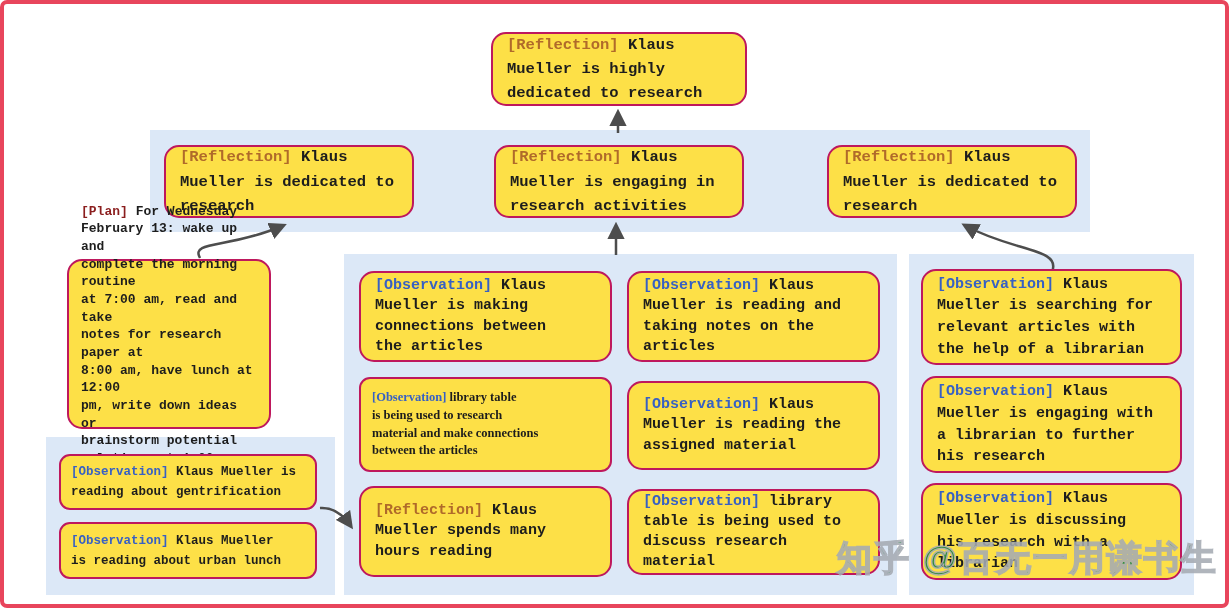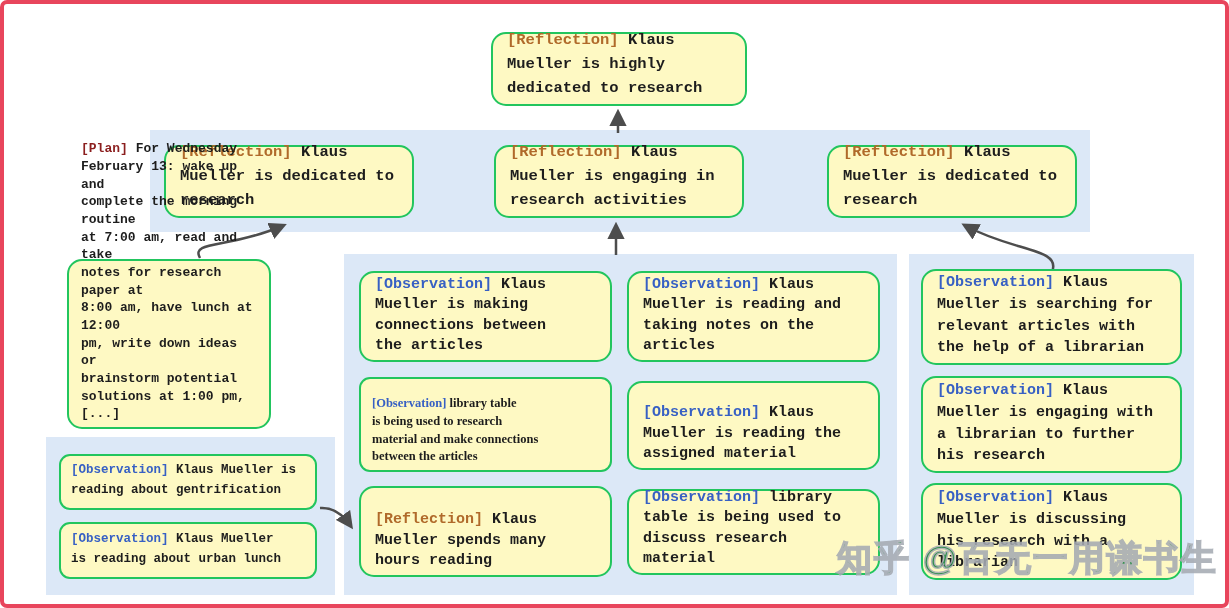--- a/index.html
+++ b/index.html
@@ -10,23 +10,23 @@
   }
   .band { position:absolute; background:#dce8f7; }
   .band-reflections { left:146px; top:126px; width:940px; height:102px; }
   .band-left  { left:42px;  top:433px; width:289px; height:158px; }
   .band-mid   { left:340px; top:250px; width:553px; height:341px; }
   .band-right { left:905px; top:250px; width:285px; height:341px; }
 
   .arrows { position:absolute; left:0; top:0; width:1229px; height:608px; pointer-events:none; }
 
   .node {
-    position:absolute; box-sizing:border-box; background:#fef9c3;
-    border:2px solid #22c55e; border-radius:15px;
-    display:flex; align-items:flex-end; padding:4px 14px;
+    position:absolute; box-sizing:border-box; background:#fde047;
+    border:2px solid #be185d; border-radius:15px;
+    display:flex; align-items:center; padding:4px 14px;
   }
   .node .inner { width:100%; }
   .tag  { white-space:pre; }
   .body { white-space:pre-line; }
   .tag-reflection  { color:#b06a2a; }
   .tag-observation { color:#3760c4; }
   .tag-plan        { color:#8b1e1e; }
 
   .n-lg   { font-size:15.5px; line-height:1.55; }
   .n-md   { font-size:15px;   line-height:1.35; }

